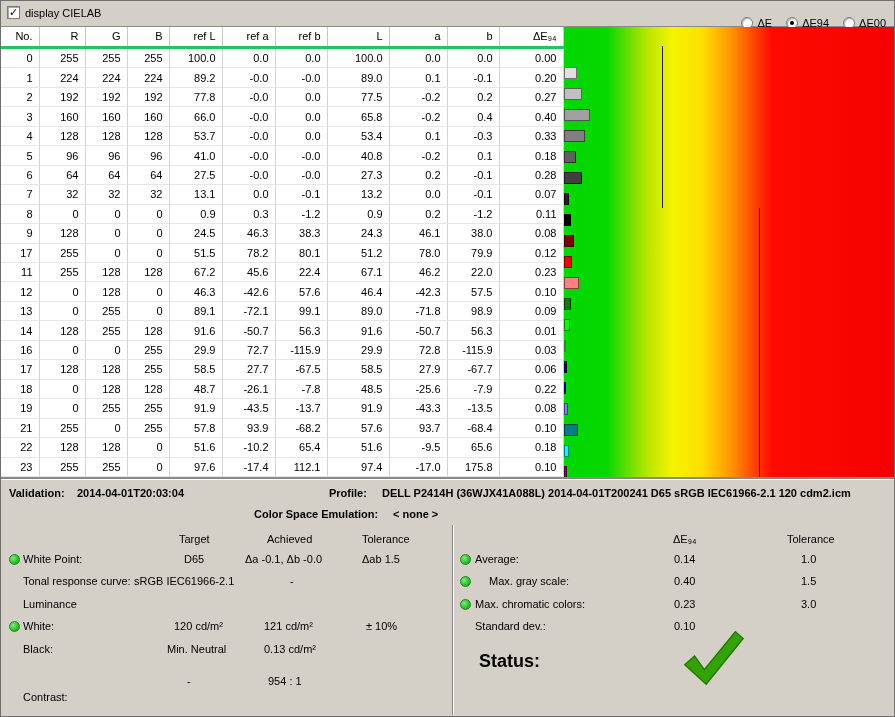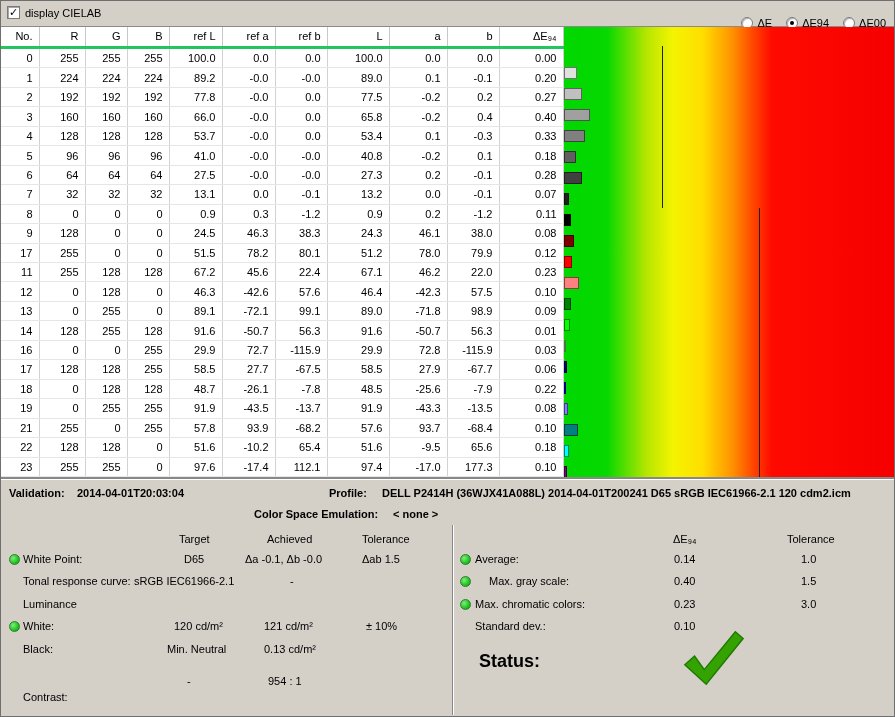--- a/index.html
+++ b/index.html
@@ -384,21 +384,21 @@
           <tr>
             <td>23</td>
             <td>255</td>
             <td>255</td>
             <td>0</td>
             <td>97.6</td>
             <td>-17.4</td>
             <td>112.1</td>
             <td>97.4</td>
             <td>-17.0</td>
-            <td>177.3</td>
+            <td>175.8</td>
             <td>0.10</td>
           </tr>
         </tbody>
     </table>
     <div class="viz">
       <div class="viz-spacer"></div>
       <div>
           <div class="viz-row"></div>
           <div class="viz-row">
             <div class="bar" style="width: 13px; background: rgb(224, 224, 224);"></div>

